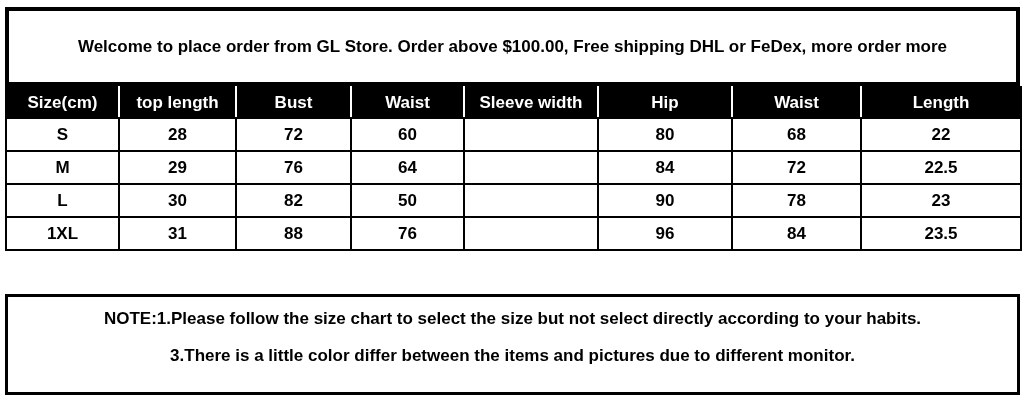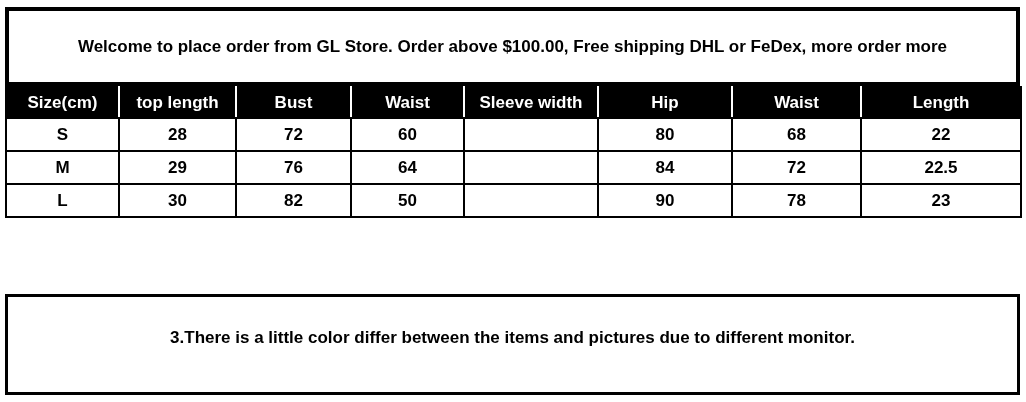--- a/index.html
+++ b/index.html
@@ -68,21 +68,21 @@
     position: absolute;
     left: 5px; top: 294px;
     width: 1015px; height: 101px;
     border: 3px solid #000;
     box-sizing: border-box;
     text-align: center;
     font-size: 17px;
     line-height: 26px;
     padding-top: 9px;
   }
-  .note-line3 { margin-top: 19px; }
+  .note-line3 { margin-top: 11px; }
 </style>
 </head>
 <body>
 
 <div class="page">
 
   <div class="banner">
     <div>Welcome to place order from GL Store. Order above $100.00, Free shipping DHL or FeDex, more order more</div>
   </div>
 
@@ -133,20 +133,31 @@
       <tr>
         <td>L</td>
         <td>30</td>
         <td>82</td>
         <td>50</td>
         <td></td>
         <td>90</td>
         <td>78</td>
         <td>23</td>
       </tr>
+      <tr>
+        <td>1XL</td>
+        <td>31</td>
+        <td>88</td>
+        <td>76</td>
+        <td></td>
+        <td>96</td>
+        <td>84</td>
+        <td>23.5</td>
+      </tr>
     </tbody>
   </table>
 
   <div class="note-box">
+    <div>NOTE:1.Please follow the size chart to select the size but not select directly according to your habits.</div>
     <div class="note-line3">3.There is a little color differ between the items and pictures due to different monitor.</div>
   </div>
 
 </div>
 
 </body></html>

